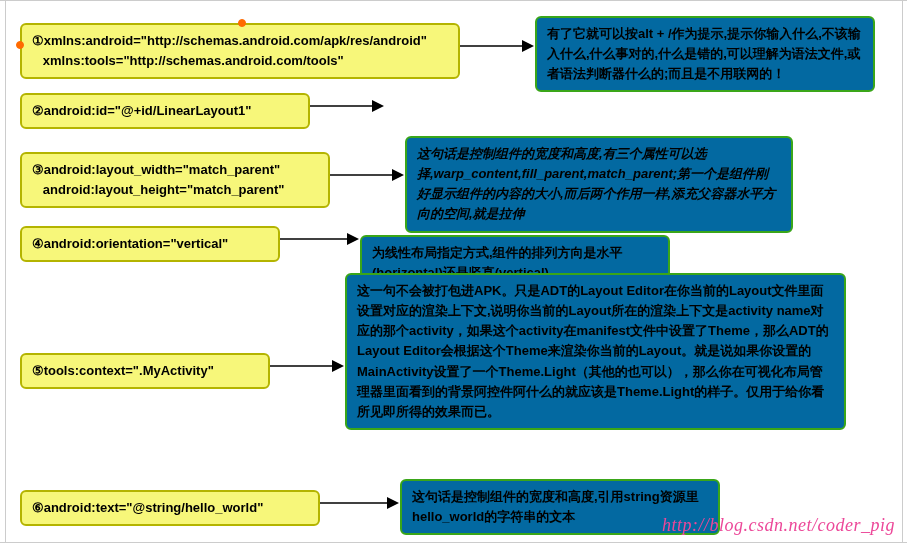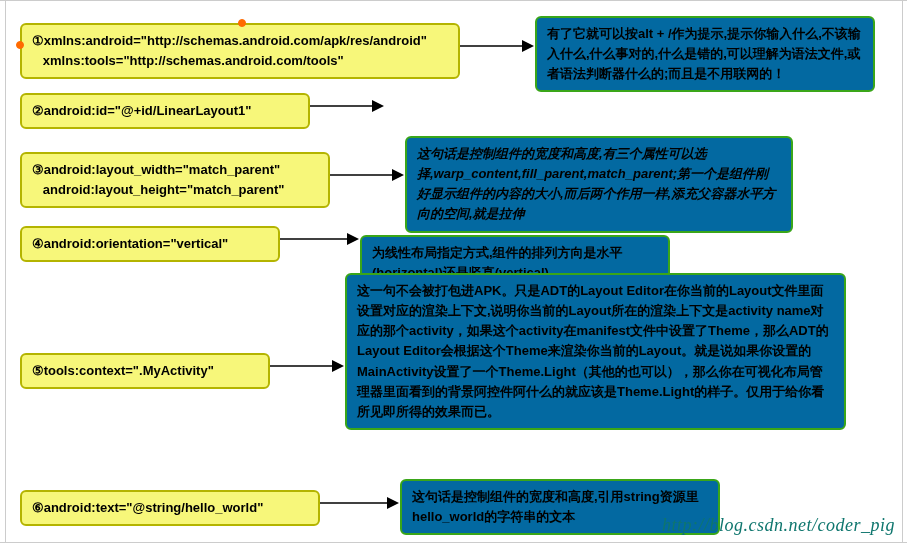--- a/index.html
+++ b/index.html
@@ -44,21 +44,21 @@
   .handle {
     position: absolute;
     width: 8px; height: 8px;
     background: #ff6a00;
     border: 1px solid #ff6a00;
     border-radius: 50%;
   }
   .wm {
     position: absolute;
     right: 12px; bottom: 6px;
-    color: #0f766e;
+    color: #ec4899;
     font-style: italic;
     font-size: 18px;
     font-family: "Times New Roman", serif;
     letter-spacing: 0.5px;
   }
   .vline { position: absolute; width: 1px; background: #ccc; }
 </style>
 </head>
 <body>
 

